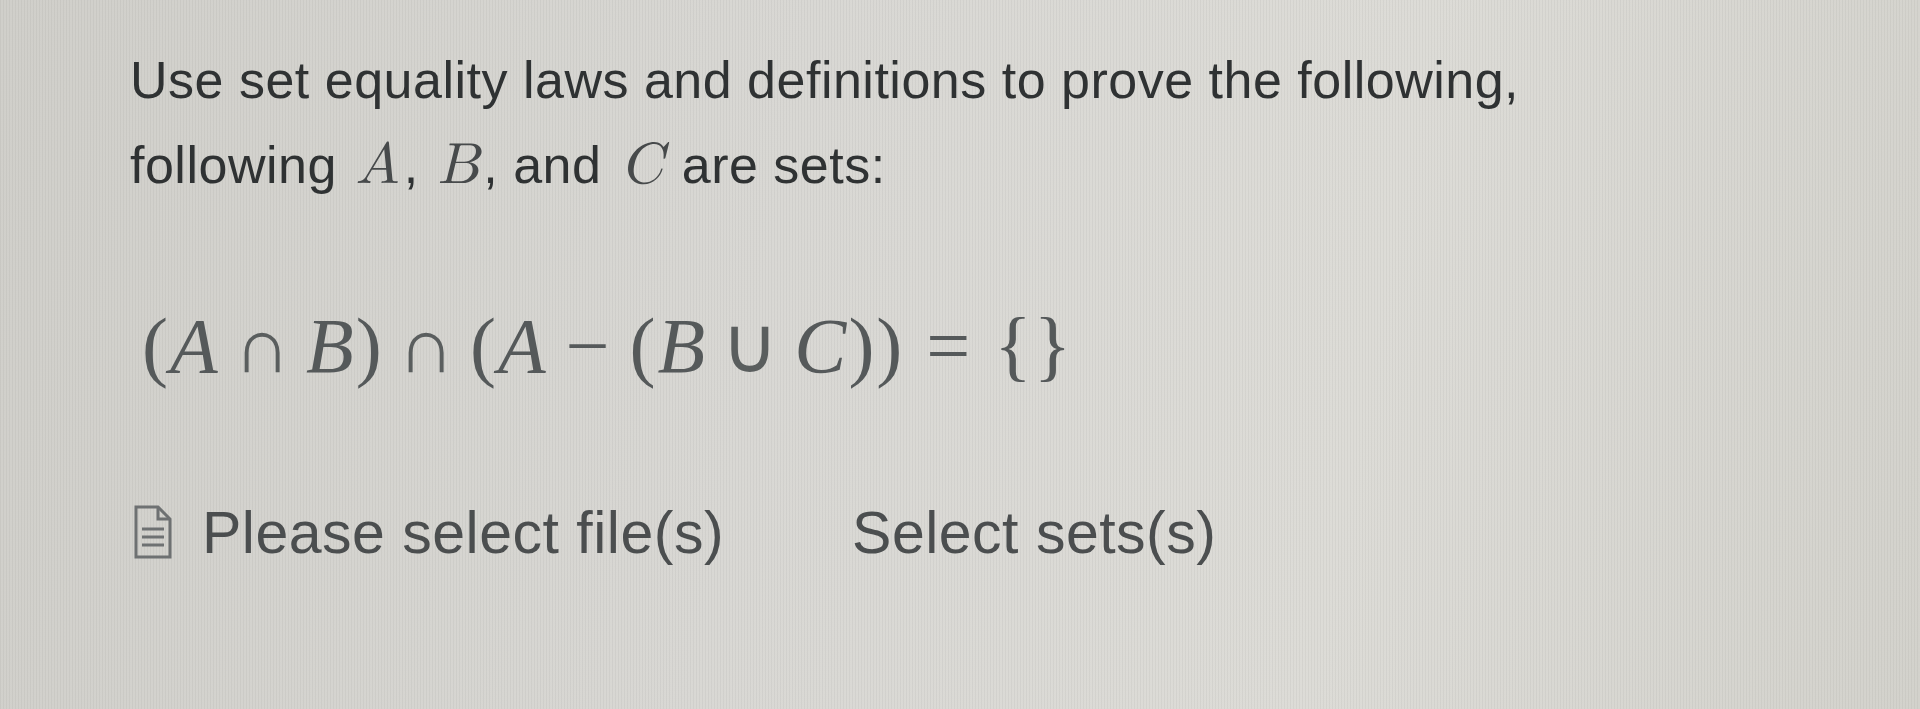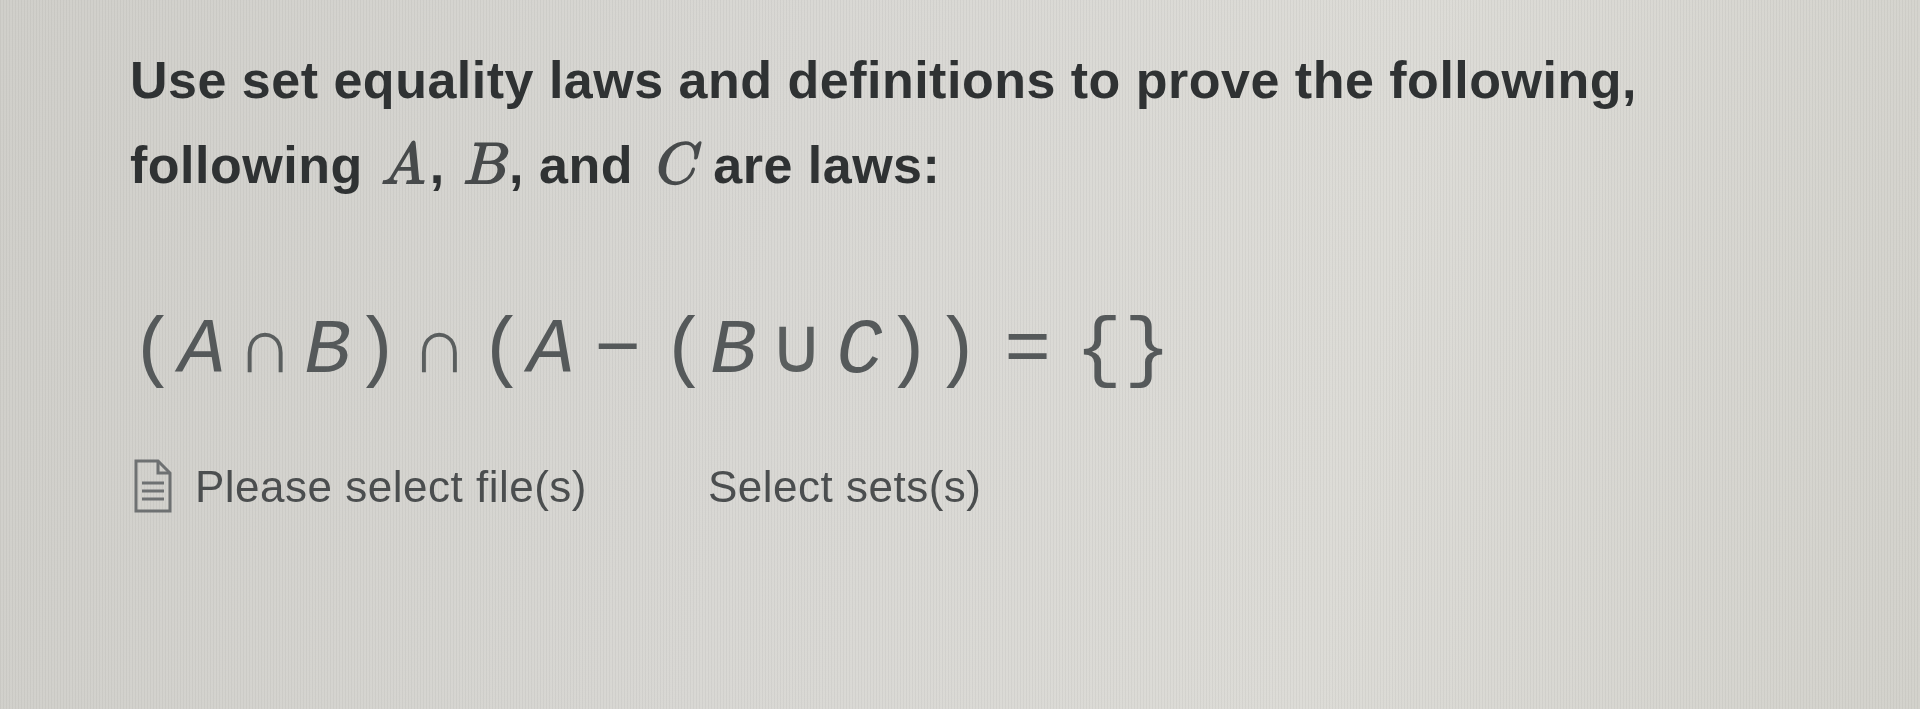--- a/index.html
+++ b/index.html
@@ -24,64 +24,65 @@
         rgba(0,0,0,0.035) 0px,
         rgba(0,0,0,0.035) 1px,
         rgba(255,255,255,0.02) 1px,
         rgba(255,255,255,0.02) 3px),
       linear-gradient(100deg, #cfcec9 0%, #d8d7d3 40%, #dcdbd6 70%, #d2d1cb 100%);
   }
 
   .prompt {
     font-size: 52px;
     line-height: 1.55;
-    font-weight: 700;
+    font-weight: 400;
     letter-spacing: 0.5px;
     color: #2f3233;
   }
   .prompt .math-inline {
     font-family: "Cambria Math", "Latin Modern Math", "STIX Two Math", "Times New Roman", serif;
     font-style: italic;
     font-size: 58px;
     color: #474a4b;
     padding: 0 4px;
   }
 
   .equation {
     margin-top: 90px;
-    font-family: Liberation Mono, monospace;
+    font-family: Liberation Serif, serif;
     font-size: 78px;
     font-style: italic;
     color: #55595a;
     letter-spacing: 2px;
     white-space: nowrap;
+    margin-left: 12px;
   }
   .equation .op {
     font-style: normal;
     padding: 0 14px;
     color: #5a5e5e;
   }
   .equation .paren, .equation .brace {
     font-style: normal;
   }
   .equation .minus {
     font-style: normal;
     padding: 0 18px;
   }
   .equation .eq {
     font-style: normal;
     padding: 0 22px;
   }
 
   .upload-row {
-    margin-top: 64px;
+    margin-top: 108px;
     display: flex;
     align-items: center;
-    gap: 21px;
-    font-size: 44px;
+    gap: 28px;
+    font-size: 59px;
     color: #4b4e4f;
   }
   .upload-row .doc-icon {
     width: 44px;
     height: 56px;
     flex: none;
     color: #6e7172;
   }
   .upload-row .label {
     letter-spacing: 0.5px;
@@ -93,21 +94,21 @@
     cursor: pointer;
   }
 </style>
 </head>
 <body>
 
 <div class="page">
 
   <div class="prompt">
     <span>Use set equality laws and definitions to prove the following,</span><br>
-    <span>following </span><span class="math-inline">A</span><span>, </span><span class="math-inline">B</span><span>, and </span><span class="math-inline">C</span><span> are laws:</span>
+    <span>following </span><span class="math-inline">A</span><span>, </span><span class="math-inline">B</span><span>, and </span><span class="math-inline">C</span><span> are sets:</span>
   </div>
 
   <div class="equation" aria-label="(A ∩ B) ∩ (A − (B ∪ C)) = {}">
     <span class="paren">(</span><span>A</span><span class="op">∩</span><span>B</span><span class="paren">)</span><span class="op">∩</span><span class="paren">(</span><span>A</span><span class="minus">−</span><span class="paren">(</span><span>B</span><span class="op">∪</span><span>C</span><span class="paren">)</span><span class="paren">)</span><span class="eq">=</span><span class="brace">{}</span>
   </div>
 
   <div class="upload-row">
     <span class="doc-icon">
       <svg viewBox="0 0 44 56" width="44" height="56" fill="none" stroke="currentColor" stroke-width="3">
         <path d="M6 2 H28 L40 14 V52 H6 Z"></path>

